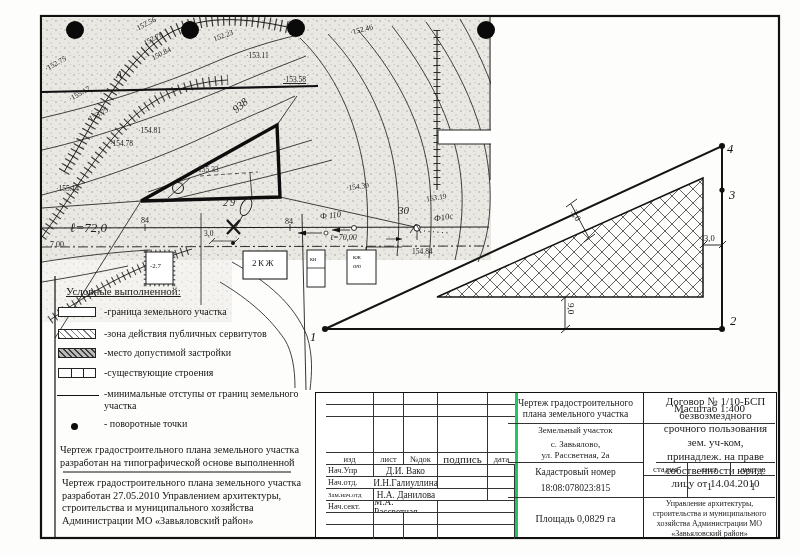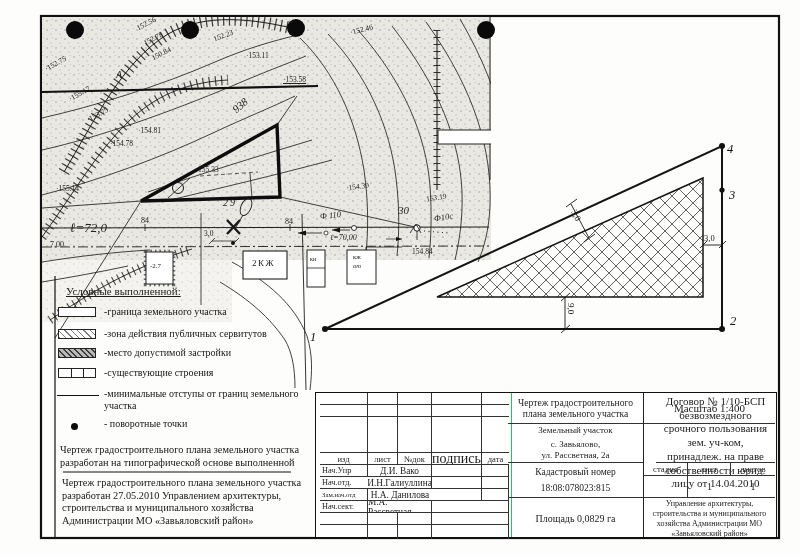--- a/index.html
+++ b/index.html
@@ -11,21 +11,21 @@
   .hw{font-style:italic;}
   .leg-sym{position:absolute;left:58px;width:38px;height:10px;box-sizing:border-box;border:1.2px solid #222;background:#fff;}
   .leg-label{position:absolute;left:104px;font-size:10px;white-space:nowrap;color:#141414;}
   .hatch-light{background:#fff repeating-linear-gradient(45deg,#7d7d7d 0 1px,transparent 1px 4.5px);}
   .hatch-dark{background:#9c9c9c repeating-linear-gradient(45deg,#3c3c3c 0 1.4px,#b9b9b9 1.4px 4px);}
   .note{position:absolute;font-size:10.3px;line-height:1.22;color:#161616;}
   
   #tblock{position:absolute;left:315px;top:392px;width:462px;height:146px;box-sizing:border-box;
           border:1.6px solid #111;background:#fff;font-size:9px;}
   .sec{position:absolute;top:0;height:100%;box-sizing:border-box;}
-  #sec-left{left:4px;width:192px;border-right:1px solid #22c55e;}
+  #sec-left{left:10px;width:192px;border-right:3px solid #22c55e;}
   #sec-mid{left:192px;width:136px;border-right:1px solid #222;}
   #sec-right{left:328px;width:131px;}
   .tb-grid{display:grid;grid-template-columns:48px 30px 34px 50px 27px;}
   .tb-cell{box-sizing:border-box;border-right:1px solid #333;border-bottom:1px solid #333;
            display:flex;align-items:center;justify-content:center;overflow:hidden;}
   .tb-cell:nth-child(5n){border-right:none;}
   .role{justify-content:flex-start;padding-left:2px;font-size:8.3px;}
   .mid-row{box-sizing:border-box;border-bottom:1px solid #333;display:flex;flex-direction:column;
            align-items:center;justify-content:center;text-align:center;}
   .dim-label{position:absolute;font-size:9px;color:#1a1a1a;white-space:nowrap;}
@@ -254,21 +254,21 @@
           <div class="tb-cell" style="height:12px;"></div>
           <div class="tb-cell" style="height:12px;"></div>
       <div class="tb-cell" style="height:36px;"></div>
           <div class="tb-cell" style="height:36px;"></div>
           <div class="tb-cell" style="height:36px;"></div>
           <div class="tb-cell" style="height:36px;"></div>
           <div class="tb-cell" style="height:36px;"></div>
       <div class="tb-cell" style="height:12px;font-size:8.5px;">изд</div>
       <div class="tb-cell" style="height:12px;font-size:8.5px;">лист</div>
       <div class="tb-cell" style="height:12px;font-size:8.5px;">№док</div>
-      <div class="tb-cell" style="height:12px;font-size:14px;">подпись</div>
+      <div class="tb-cell" style="height:12px;font-size:11px;">подпись</div>
       <div class="tb-cell" style="height:12px;font-size:8.5px;">дата</div>
 
       <div class="tb-cell role" style="height:12px;">Нач.Упр</div>
       <div class="tb-cell" style="height:12px;grid-column:2/4;font-size:9.3px;">Д.И. Вако</div>
       <div class="tb-cell" style="height:12px;"></div>
       <div class="tb-cell" style="height:12px;"></div>
 
       <div class="tb-cell role" style="height:12px;">Нач.отд.</div>
       <div class="tb-cell" style="height:12px;grid-column:2/4;font-size:9.3px;">И.Н.Галиуллина</div>
       <div class="tb-cell" style="height:12px;"></div>

